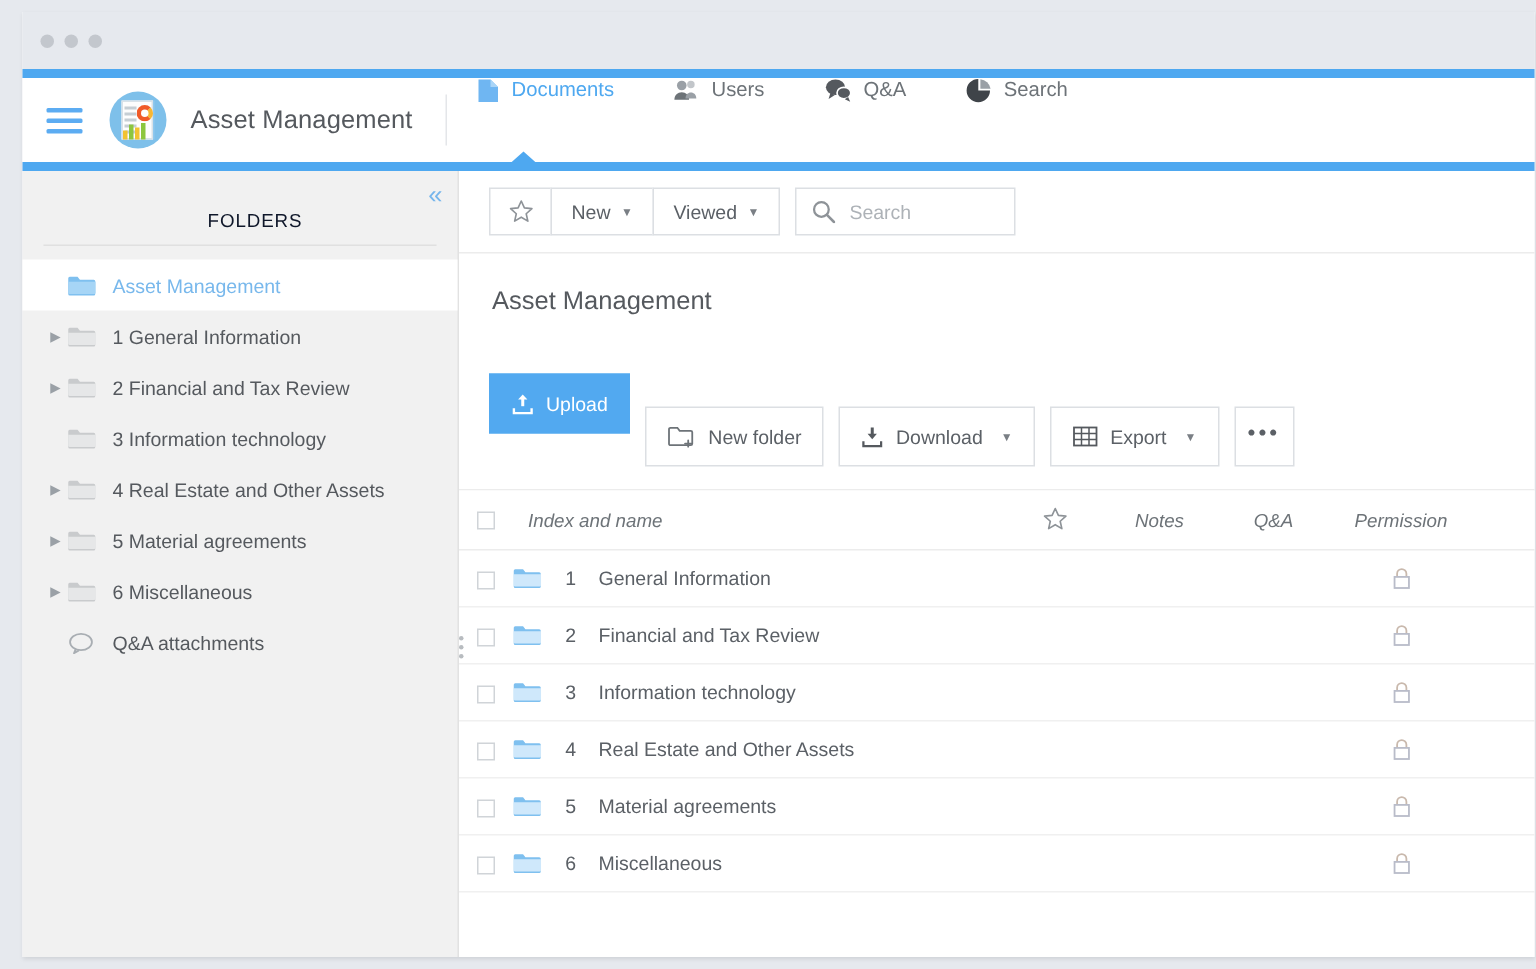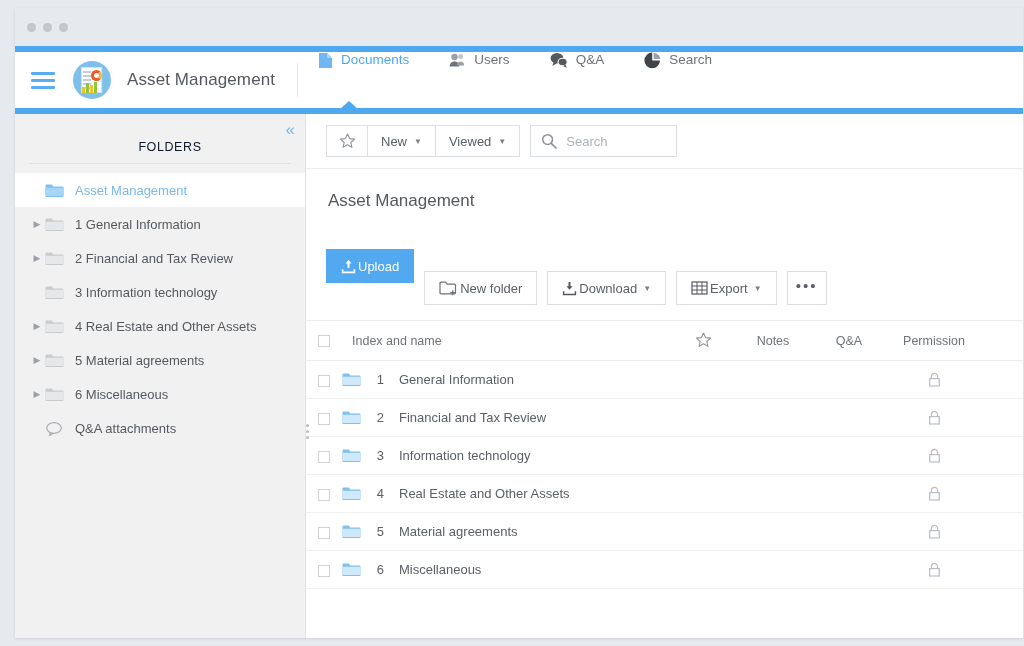--- a/index.html
+++ b/index.html
@@ -156,41 +156,42 @@
     font-family: "Liberation Sans", sans-serif; width: 100%; background: transparent;
   }
   #searchbox input::placeholder { color: #adb2b7; }
 
   #toolbarrule { height: 1px; background: #ececec; margin: 0 0 0 0; }
 
   #pagetitle { font-size: 17px; color: #55595e; padding: 22px 0 16px 22px; }
 
   #actionbar { display: flex; align-items: center; padding-left: 20px; gap: 0; }
   .abtn {
-    height: 34px; display: flex; align-items: center; gap: 2px;
+    height: 40px; display: flex; align-items: center; gap: 8px;
     font-size: 13px; padding: 0 14px; cursor: pointer; white-space: nowrap;
     border: 1px solid transparent;
   }
   .abtn.primary { background: #52a9f0; color: #fff; border-color: #52a9f0; }
   .abtn.primary + .abtn.primary { margin-left: 4px; }
   .abtn.plain { background: #fff; color: #5b6066; border-color: #dcdfe3; margin-left: 10px; margin-top: 44px; }
   .abtn .caretdown { font-size: 8px; color: #7a7f85; margin-left: 4px; }
   #morebtn {
     width: 40px; justify-content: center; letter-spacing: 2px; color: #5b6066;
     font-size: 15px; line-height: 1; padding-bottom: 6px;
   }
 
   #actionrule { height: 1px; background: #ececec; margin: 15px 0 0 0; }
 
   
   table#filetable { width: 100%; border-collapse: collapse; table-layout: fixed; }
   table#filetable th {
     font-weight: normal; font-size: 12.5px; color: #6d7378;
     padding: 11px 0; text-align: center; border-bottom: 1px solid #ececec;
     background: #fff;
+    font-style: italic;
   }
   th.c-check { width: 36px; }
   th.c-name  { width: 330px; text-align: left !important; padding-left: 10px !important; }
   th.c-star  { width: 62px; }
   th.c-notes { width: 78px; }
   th.c-qa    { width: 74px; }
   th.c-perm  { width: 96px; }
   th.c-pad   { width: auto; }
 
   table#filetable td {

